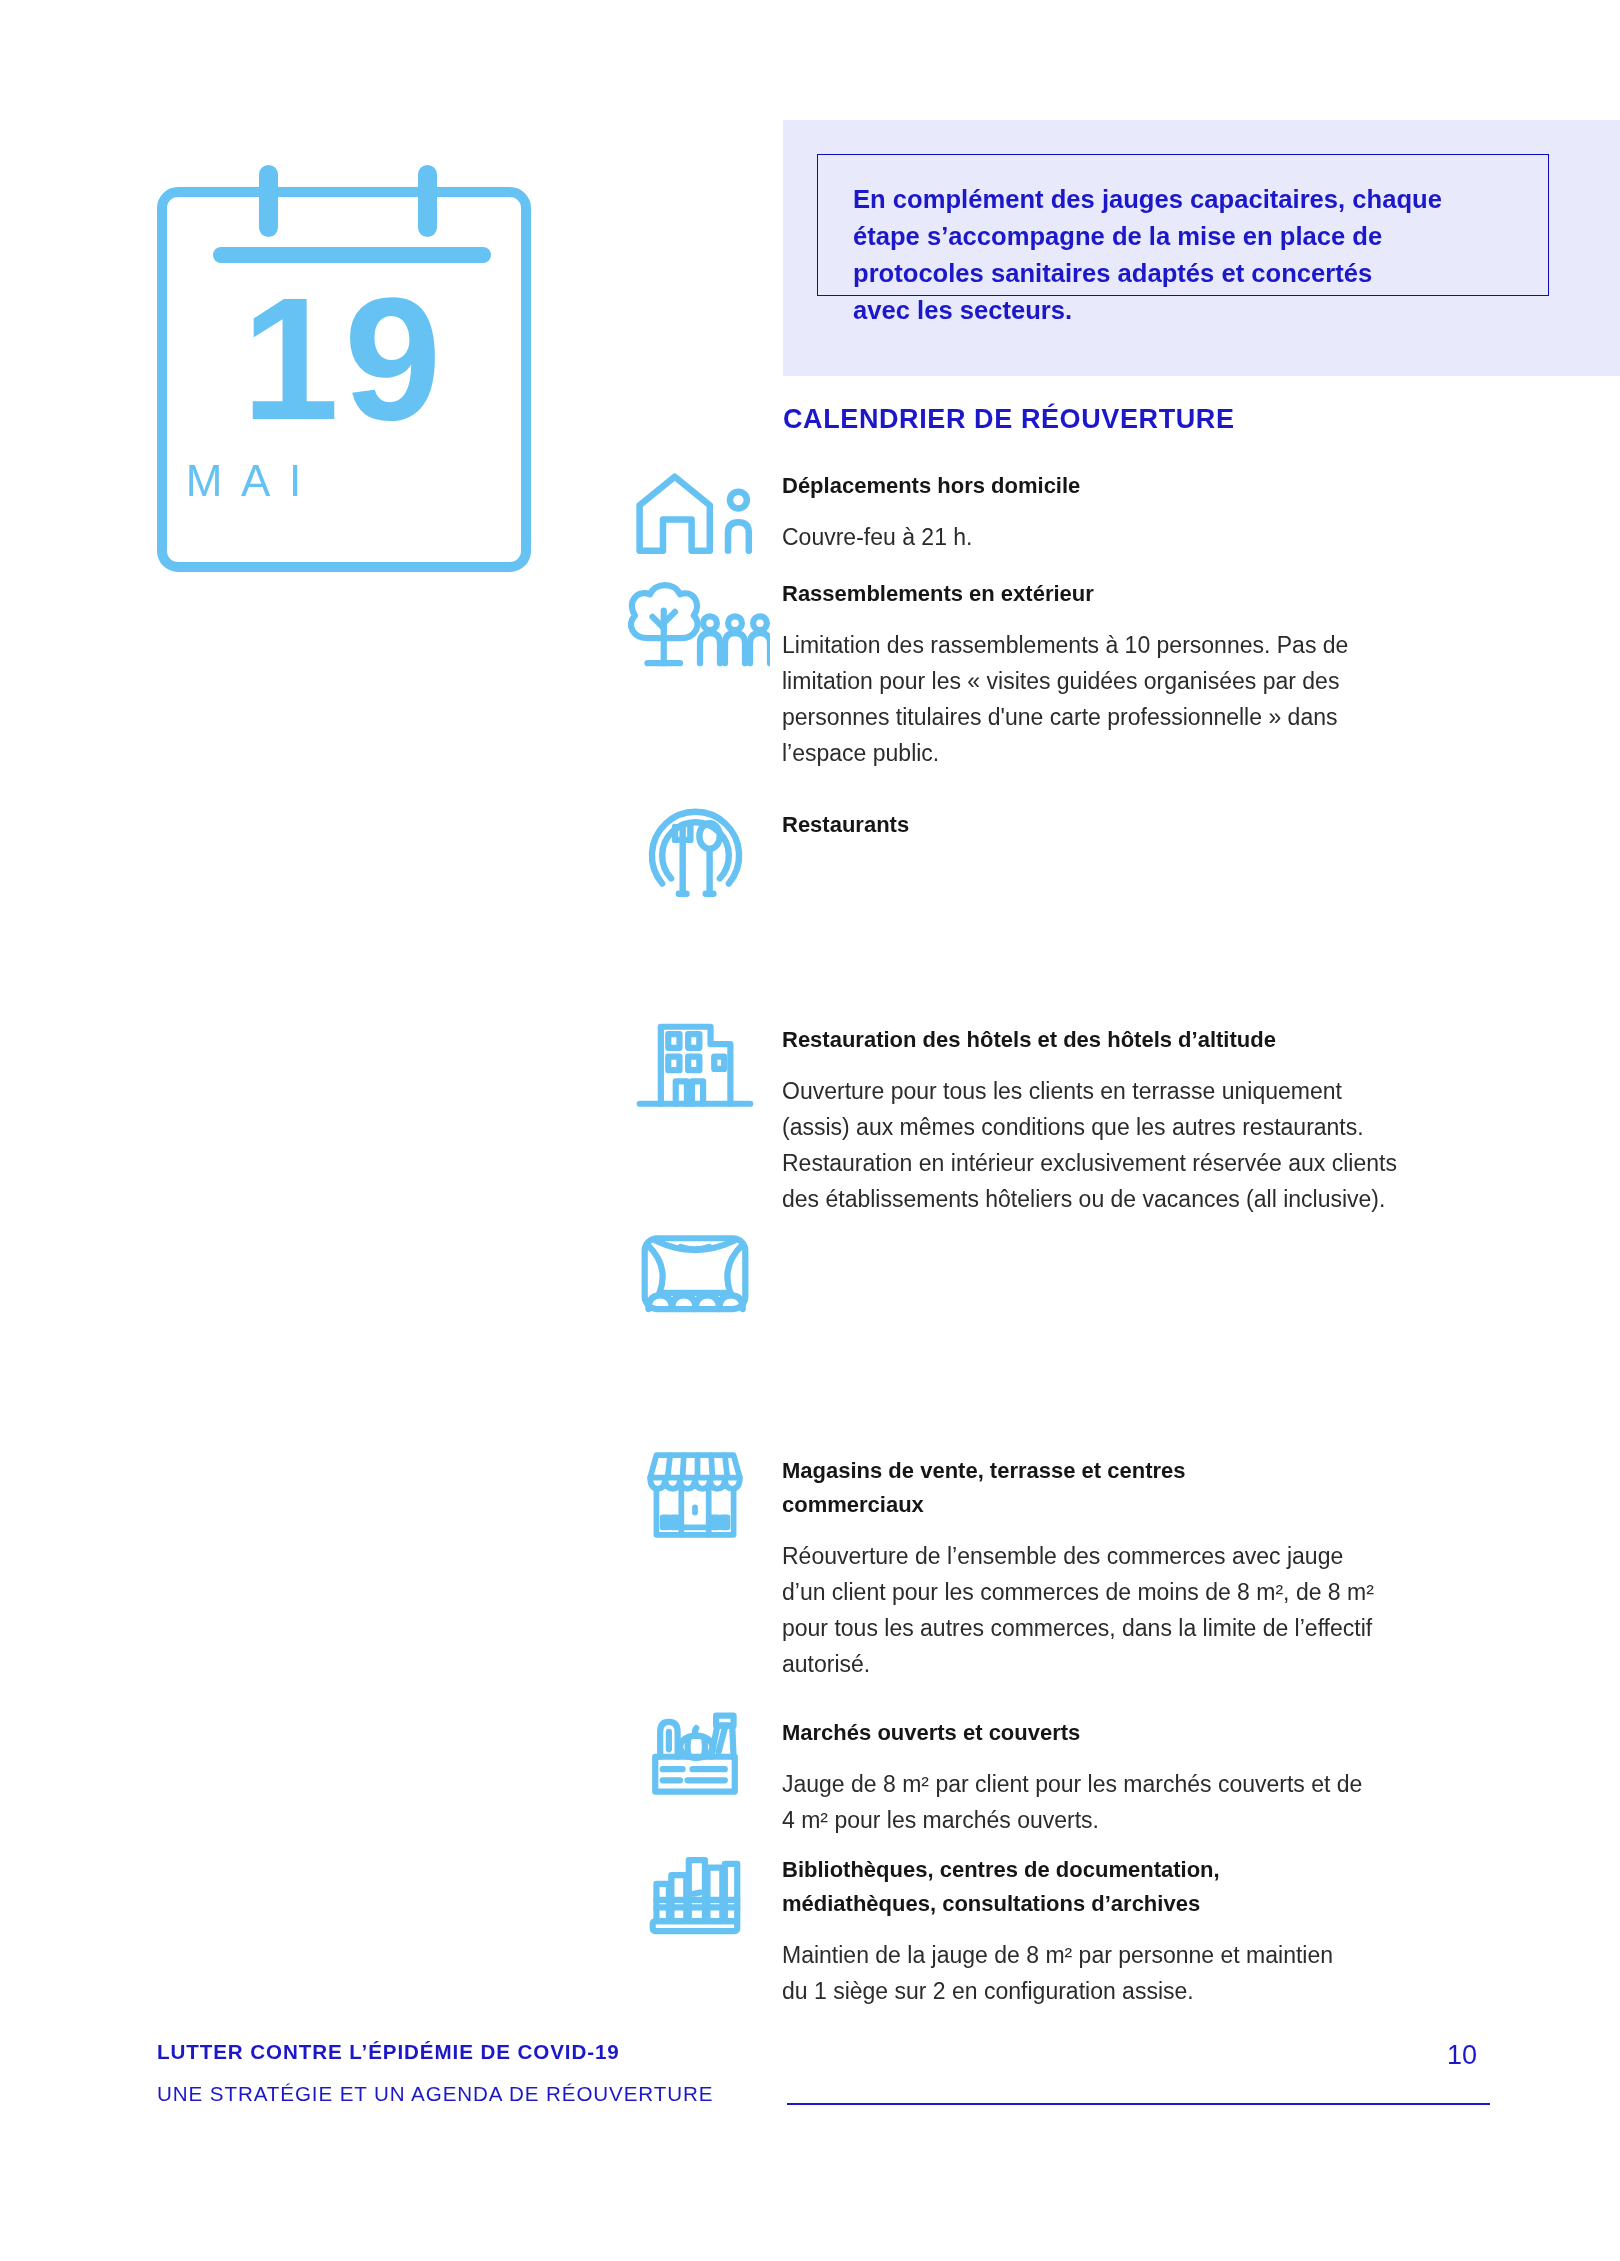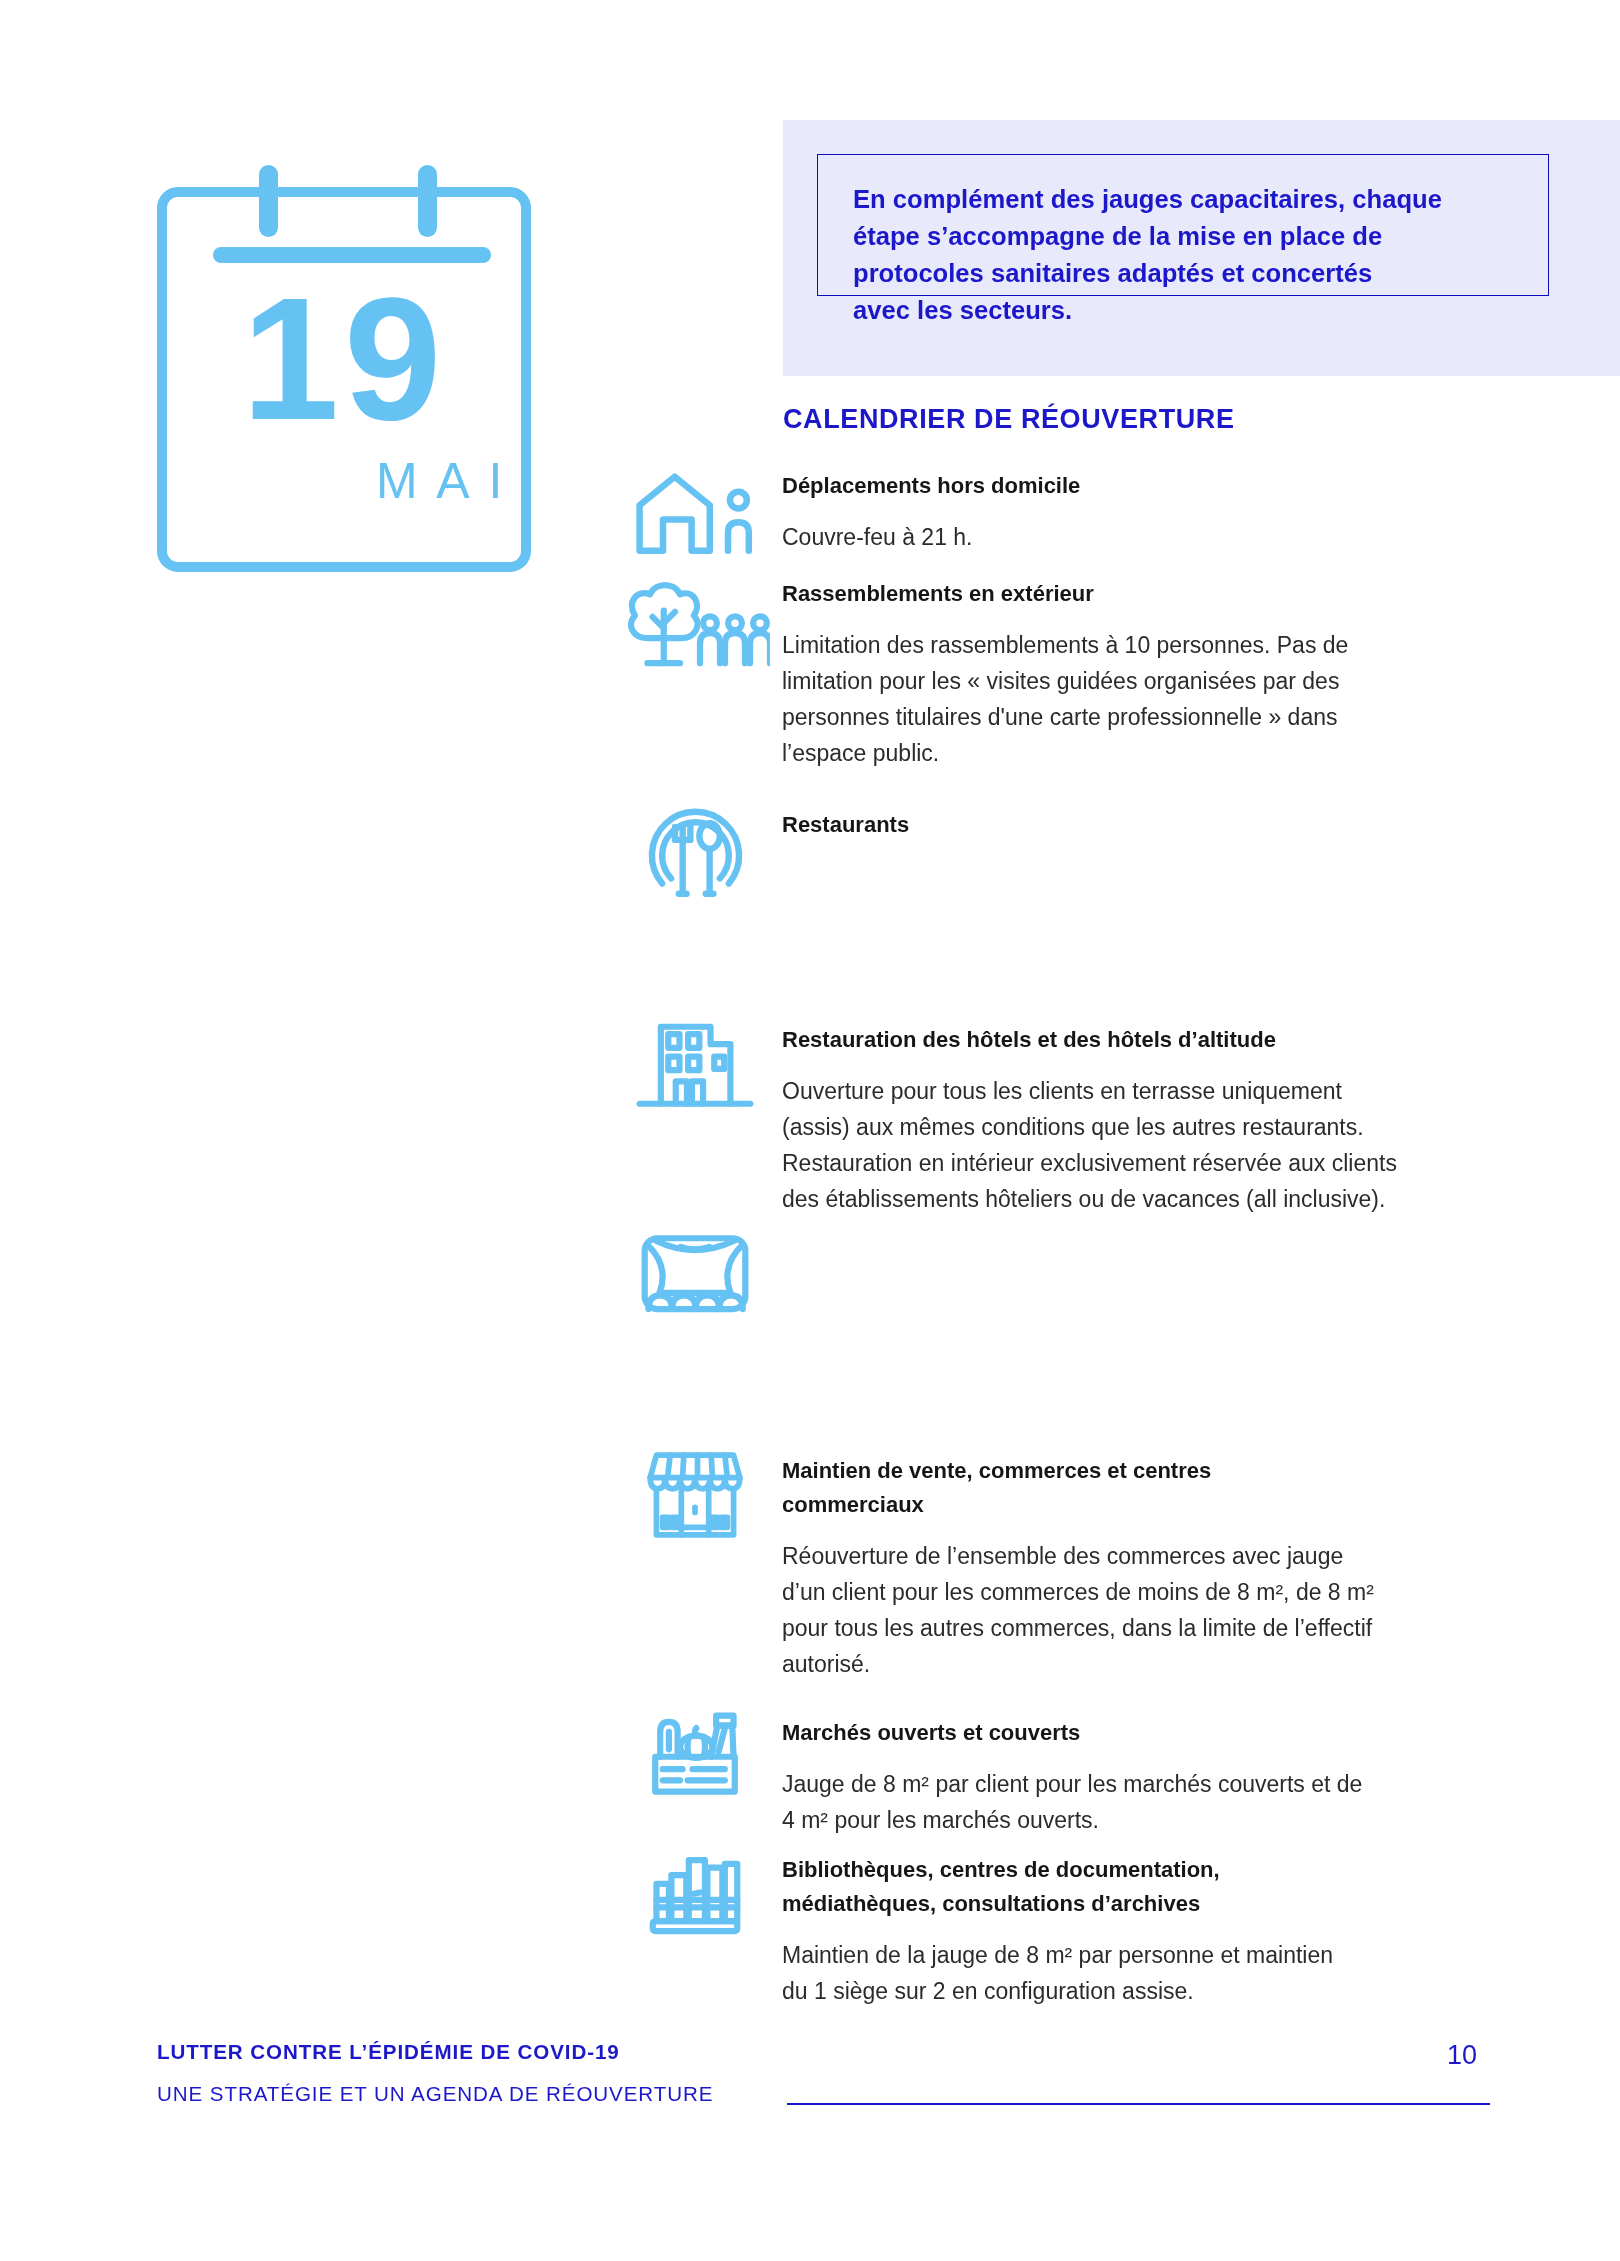--- a/index.html
+++ b/index.html
@@ -24,22 +24,22 @@
   }
   .cal-peg{position:absolute;width:18.7px;height:72px;border-radius:9.4px;background:var(--lightblue);top:-32px;}
   .cal-peg.p1{left:92px;}
   .cal-peg.p2{left:251px;}
   .cal-bar{position:absolute;left:46px;top:50px;width:278px;height:16px;border-radius:8px;background:var(--lightblue);}
   .cal-day{
     position:absolute;top:74px;left:0;width:100%;text-align:center;
     font-size:175px;line-height:175px;font-weight:bold;color:var(--lightblue);letter-spacing:5px;
   }
   .cal-month{
-    position:absolute;top:262px;left:0;width:100%;text-align:right;
-    font-size:50px;line-height:44px;color:var(--lightblue);letter-spacing:18.7px;padding-left:18.7px;
+    position:absolute;top:262px;left:0;width:100%;text-align:left;
+    font-size:44px;line-height:44px;color:var(--lightblue);letter-spacing:18.7px;padding-left:18.7px;
   }
 
   
   .hl-box{position:absolute;left:783px;top:120px;width:838px;height:256px;background:var(--box-bg);}
   .hl-inner{
     position:absolute;left:34px;top:34px;width:732px;height:142px;
     border:1.9px solid var(--border-blue);padding:26px 12.5px 0 35px;
   }
   .hl-text{
     font-size:25.6px;font-weight:bold;line-height:37px;color:var(--blue);white-space:pre-line;
@@ -205,21 +205,21 @@
         <path d="M14 31 L14 68 L76 68 L76 31"></path>
         <path d="M34 68 L34 31 M56 68 L56 31 M34 62 L56 62"></path>
         <path d="M45 46 L45 50"></path>
         <rect x="19" y="54" width="4.5" height="8"></rect>
         <rect x="26.5" y="54" width="4.5" height="8"></rect>
         <rect x="59" y="54" width="4.5" height="8"></rect>
         <rect x="66.5" y="54" width="4.5" height="8"></rect>
       </svg>
     </div>
     <div class="sec-text">
-      <div class="sec-title">Maintien de vente, commerces et centres
+      <div class="sec-title">Magasins de vente, terrasse et centres
 commerciaux</div>
       <div class="sec-body">Réouverture de l’ensemble des commerces avec jauge
 d’un client pour les commerces de moins de 8 m², de 8 m²
 pour tous les autres commerces, dans la limite de l’effectif
 autorisé.</div>
     </div>
   </div>
 
   <div class="section s7">
     <div class="icon-col">

